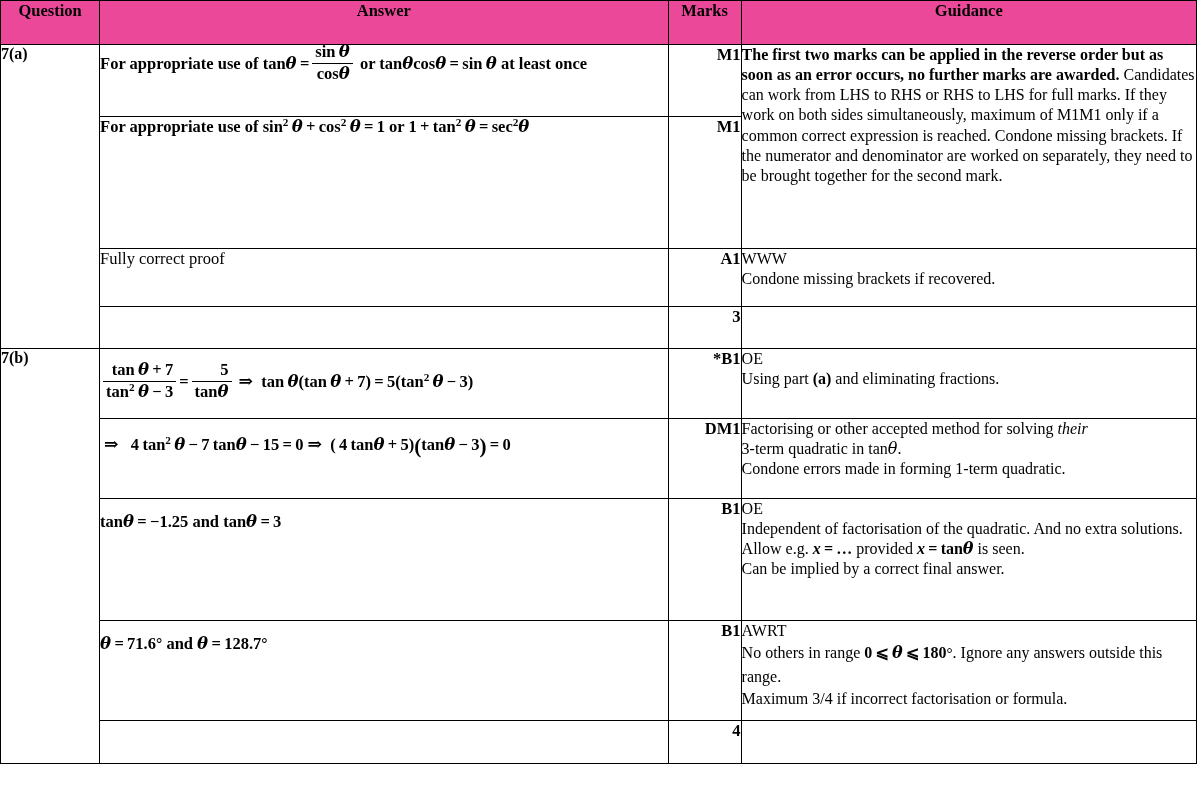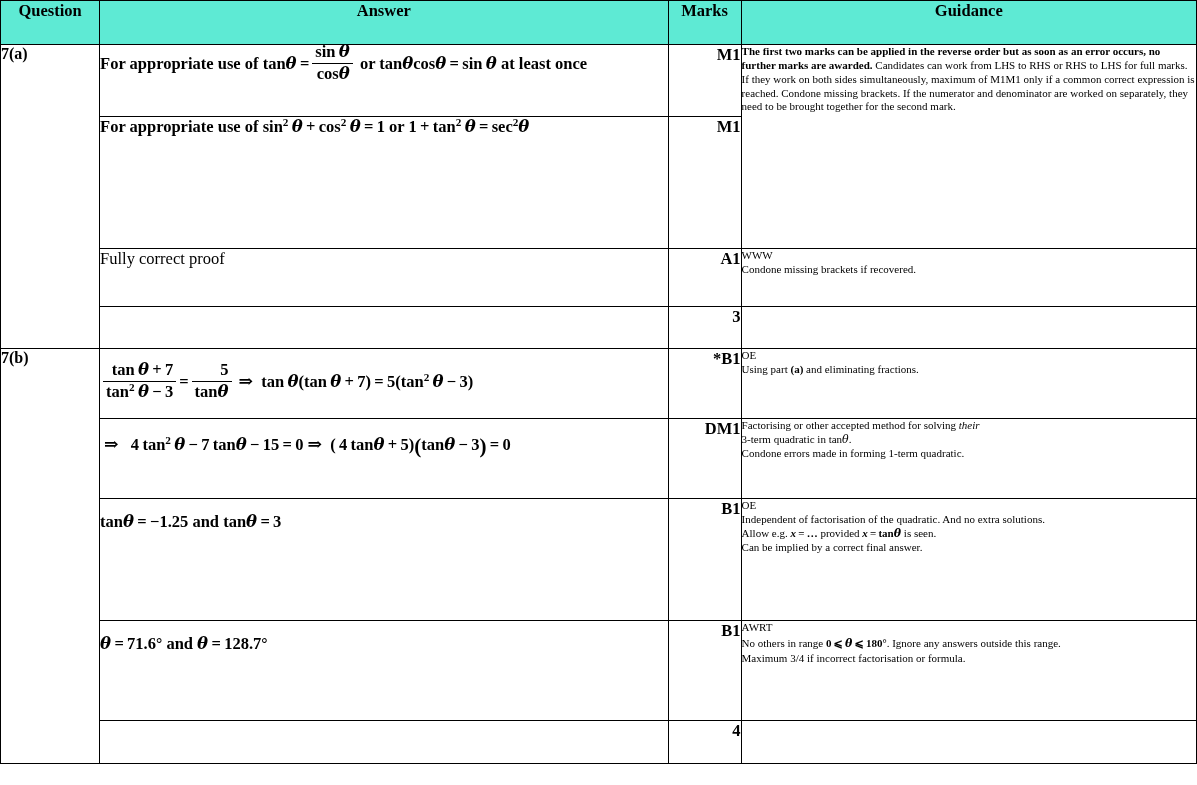--- a/index.html
+++ b/index.html
@@ -24,21 +24,21 @@
     vertical-align: top;
     padding: 0;
   }
   col.c-question { width: 99px; }
   col.c-answer   { width: 568px; }
   col.c-marks    { width: 73px; }
   col.c-guidance { width: 455px; }
 
   
   thead th {
-    background: #5eead4;
+    background: #ec4899;
     font-weight: bold;
     font-size: 16.5px;
     text-align: center;
     height: 44px;
     vertical-align: middle;
     font-family: "Liberation Serif", "DejaVu Serif", serif;
   }
 
   
   td.q {
@@ -54,21 +54,21 @@
   }
   td.marks {
     text-align: right;
     font-weight: bold;
     font-size: 16.5px;
     padding: 9px 8px 0 0;
     white-space: nowrap;
     margin-left: 44px;
   }
   td.guid {
-    font-size: 11px;
+    font-size: 16px;
     padding: 8px 8px 7px 10px;
     line-height: 1.26;
   }
   td.guid p { margin: 0; }
   .b { font-weight: bold; }
   .i { font-style: italic; }
   .blank { }
 
   
   .m { font-family: "Liberation Serif", "DejaVu Serif", serif; white-space: nowrap; font-weight: bold; }

